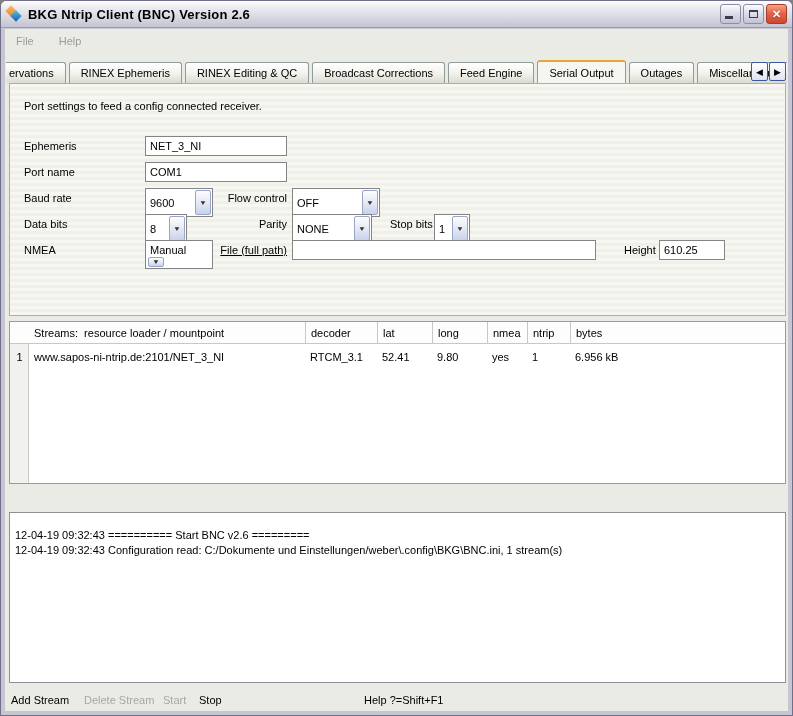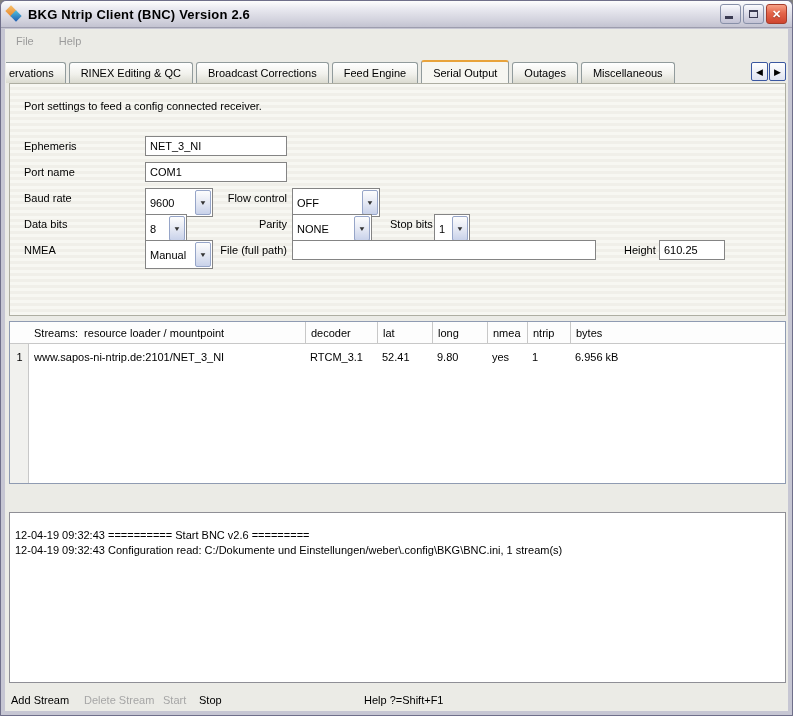--- a/index.html
+++ b/index.html
@@ -148,20 +148,21 @@
 
   <div class="body">
 
     <div class="menubar">
       <span class="menu-item">File</span>
       <span class="menu-item">Help</span>
     </div>
 
     <div class="tabbar main">
       <div class="tab clipped">ervations</div>
+      <div class="tab">RINEX Ephemeris</div>
       <div class="tab">RINEX Editing &amp; QC</div>
       <div class="tab">Broadcast Corrections</div>
       <div class="tab">Feed Engine</div>
       <div class="tab selected">Serial Output</div>
       <div class="tab">Outages</div>
       <div class="tab">Miscellaneous</div>
       <div class="tab-arrows">
         <div class="tab-arrow">
             <span>◀</span>
           </div>
@@ -211,27 +212,27 @@
       </div>
       <div class="flabel" style="left:380px; top:130px;">Stop bits</div>
       <div class="combo" style="left:424px; top:130px; width:36px;">
         <span class="combo-val">1</span>
         <span class="combo-btn">
             <span class="chev">▼</span>
           </span>
       </div>
 
       <div class="flabel" style="left:14px; top:156px;">NMEA</div>
-      <div class="combo" style="left:135px; top:156px; width:68px;">
+      <div class="combo" style="left:135px; top:156px; width:68px;flex-direction:column;">
         <span class="combo-val">Manual</span>
         <span class="combo-btn">
             <span class="chev">▼</span>
           </span>
       </div>
-      <div class="flabel r" style="left:200px; top:156px; width:77px;">File (full path)</div>
+      <div class="flabel r" style="left:200px; top:156px; width:77px;text-decoration:underline;">File (full path)</div>
       <input class="tinput" style="left: 282px; top: 156px; width: 304px;" value="">
       <div class="flabel" style="left:614px; top:156px;">Height</div>
       <input class="tinput" style="left: 649px; top: 156px; width: 66px;" value="610.25">
     </div>
 
     <div class="streams">
       <div class="t-gutter"></div>
       <div class="t-head">
         <div class="t-cell" style="left:19px; width:276px;">Streams:  resource loader / mountpoint</div>
         <div class="t-cell sep" style="left:295px; width:72px;">decoder</div>

